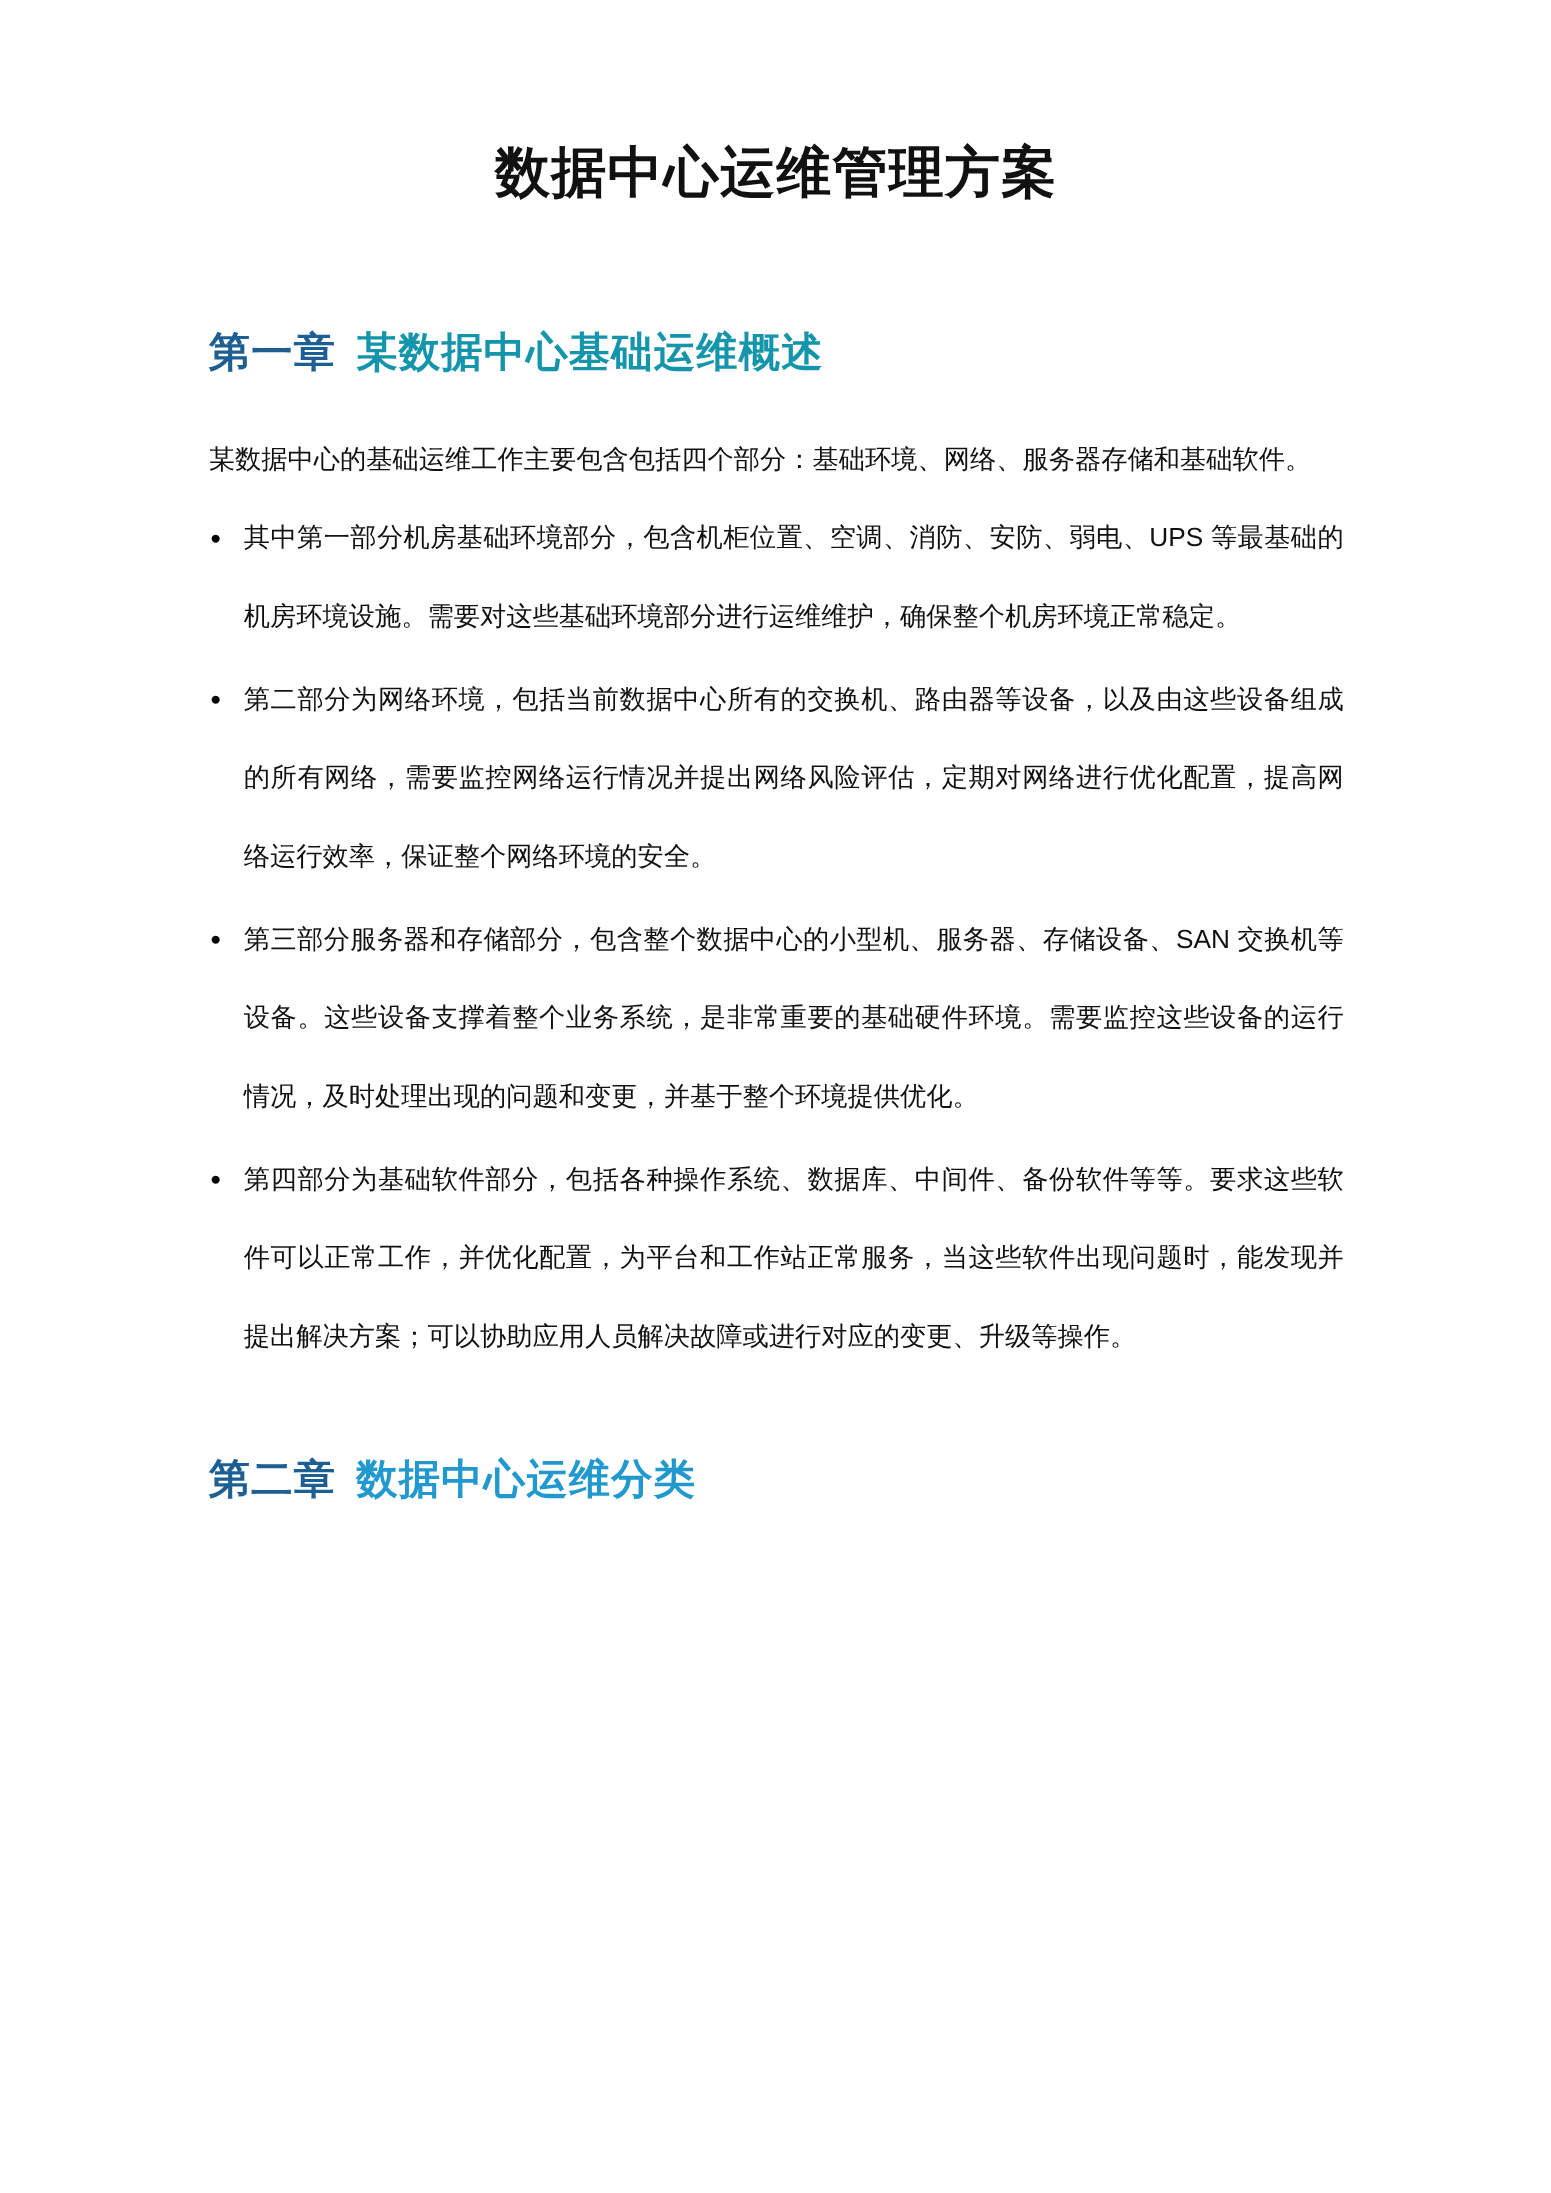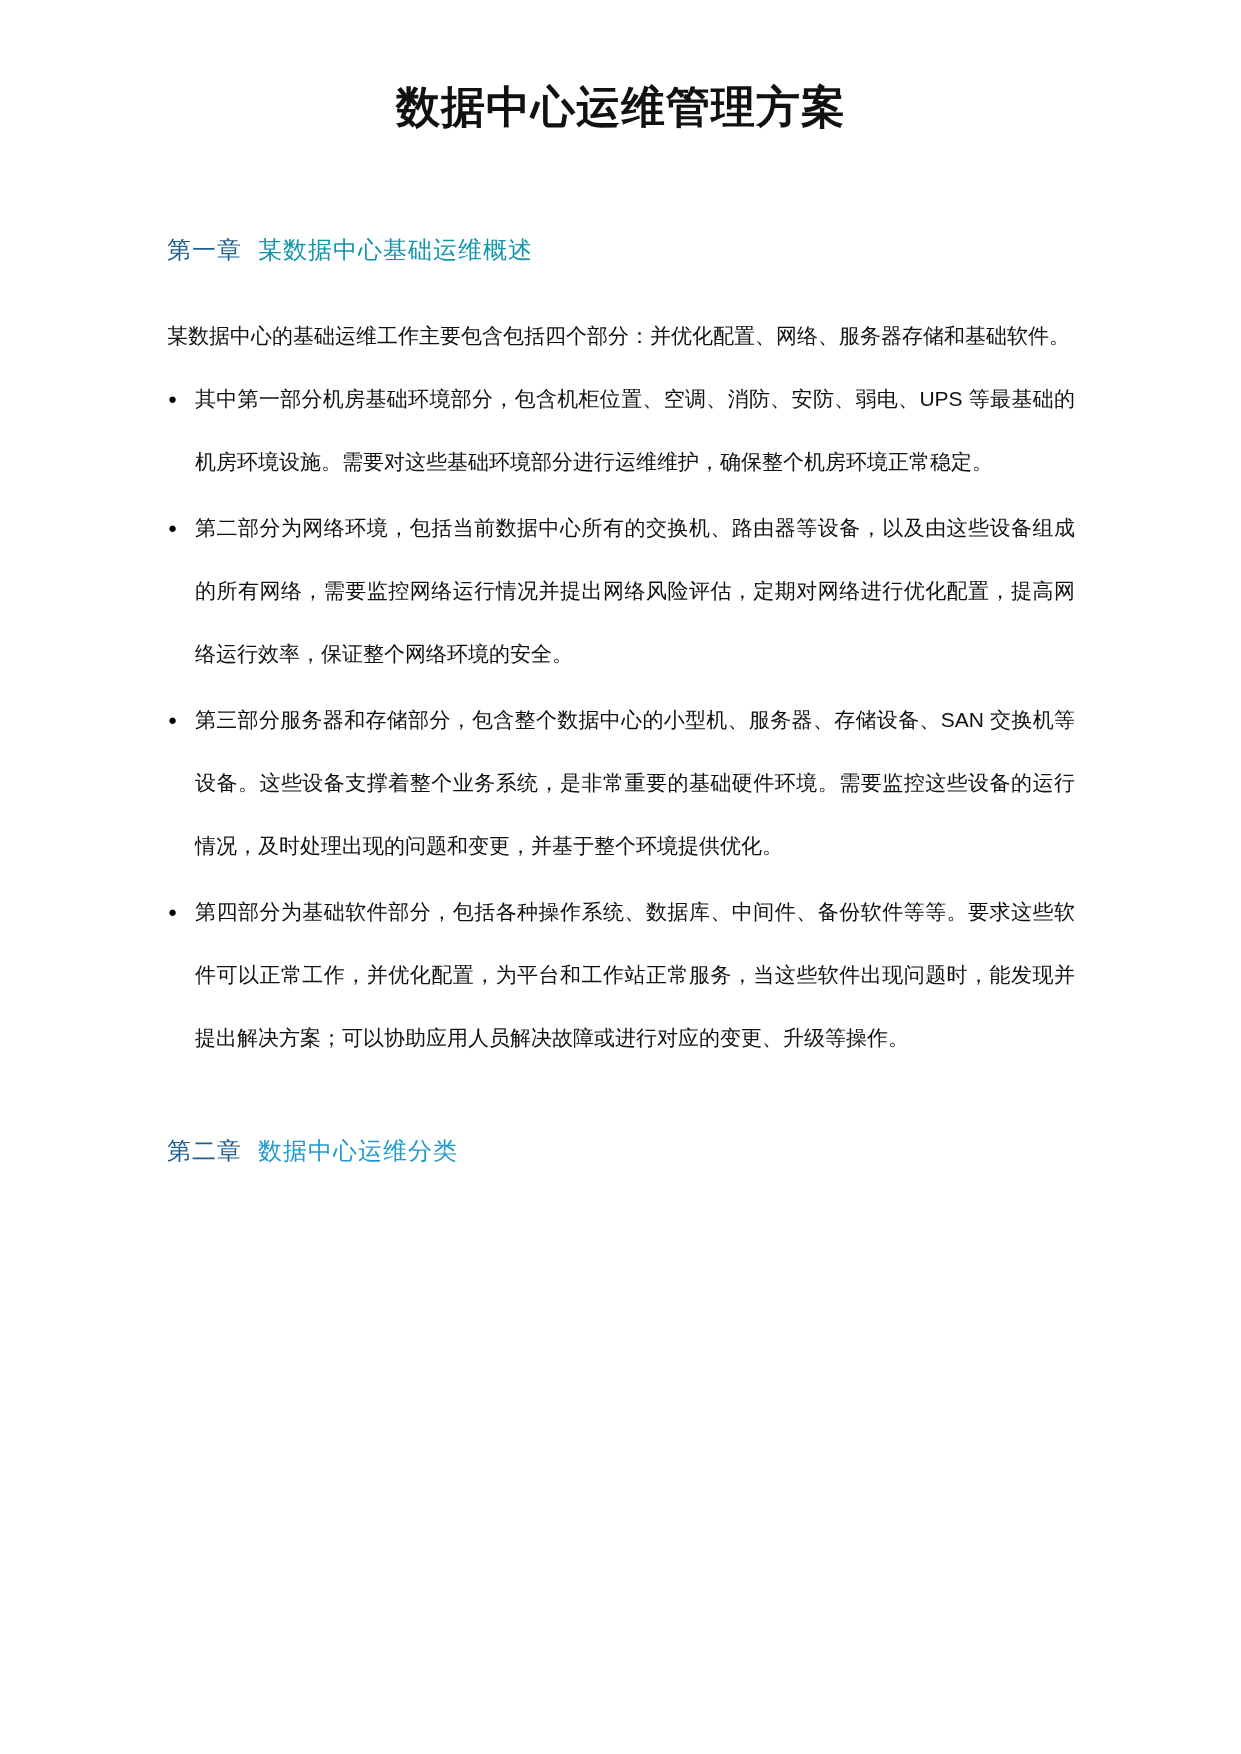--- a/index.html
+++ b/index.html
@@ -6,38 +6,38 @@
     margin: 0;
     padding: 0;
     background: #ffffff;
   }
   .page {
     position: relative;
     width: 1241px;
     height: 1754px;
     background: #ffffff;
     box-sizing: border-box;
-    padding: 76px 166px 0 167px;
+    padding: 108px 166px 0 167px;
     font-family: "Liberation Sans", "DejaVu Sans", sans-serif;
     color: var(--text, #111111);
   }
   .doc-title {
     margin: 0 0 88px 0;
     font-size: 44px;
     line-height: 62px;
     font-weight: 700;
     text-align: center;
     color: var(--text, #111111);
     letter-spacing: 1px;
   }
   .chapter-heading {
     margin: 0 0 30px 0;
-    font-size: 24px;
+    font-size: 33px;
     line-height: 48px;
-    font-weight: 400;
+    font-weight: 700;
     letter-spacing: 1px;
   }
   .ch-num {
     color: var(--ch-num, #1d5f92);
     margin-right: 16px;
   }
   .ch-title-1 { color: var(--h1-title, #1495ab); }
   .ch-title-2 { color: var(--h2-title, #2199cf); }
   .body-text {
     margin: 0;
@@ -79,21 +79,21 @@
 <body>
 
 <div class="page">
 
   <h1 class="doc-title">数据中心运维管理方案</h1>
 
   <h2 class="chapter-heading">
     <span class="ch-num">第一章</span><span class="ch-title-1">某数据中心基础运维概述</span>
   </h2>
 
-  <p class="body-text">某数据中心的基础运维工作主要包含包括四个部分：并优化配置、网络、服务器存储和基础软件。</p>
+  <p class="body-text">某数据中心的基础运维工作主要包含包括四个部分：基础环境、网络、服务器存储和基础软件。</p>
 
   <ul class="bullet-list">
     <li class="bullet-item">
       <span class="bullet-marker">●</span>
       <span>其中第一部分机房基础环境部分，包含机柜位置、空调、消防、安防、弱电、UPS 等最基础的机房环境设施。需要对这些基础环境部分进行运维维护，确保整个机房环境正常稳定。</span>
     </li>
     <li class="bullet-item">
       <span class="bullet-marker">●</span>
       <span>第二部分为网络环境，包括当前数据中心所有的交换机、路由器等设备，以及由这些设备组成的所有网络，需要监控网络运行情况并提出网络风险评估，定期对网络进行优化配置，提高网络运行效率，保证整个网络环境的安全。</span>
     </li>

